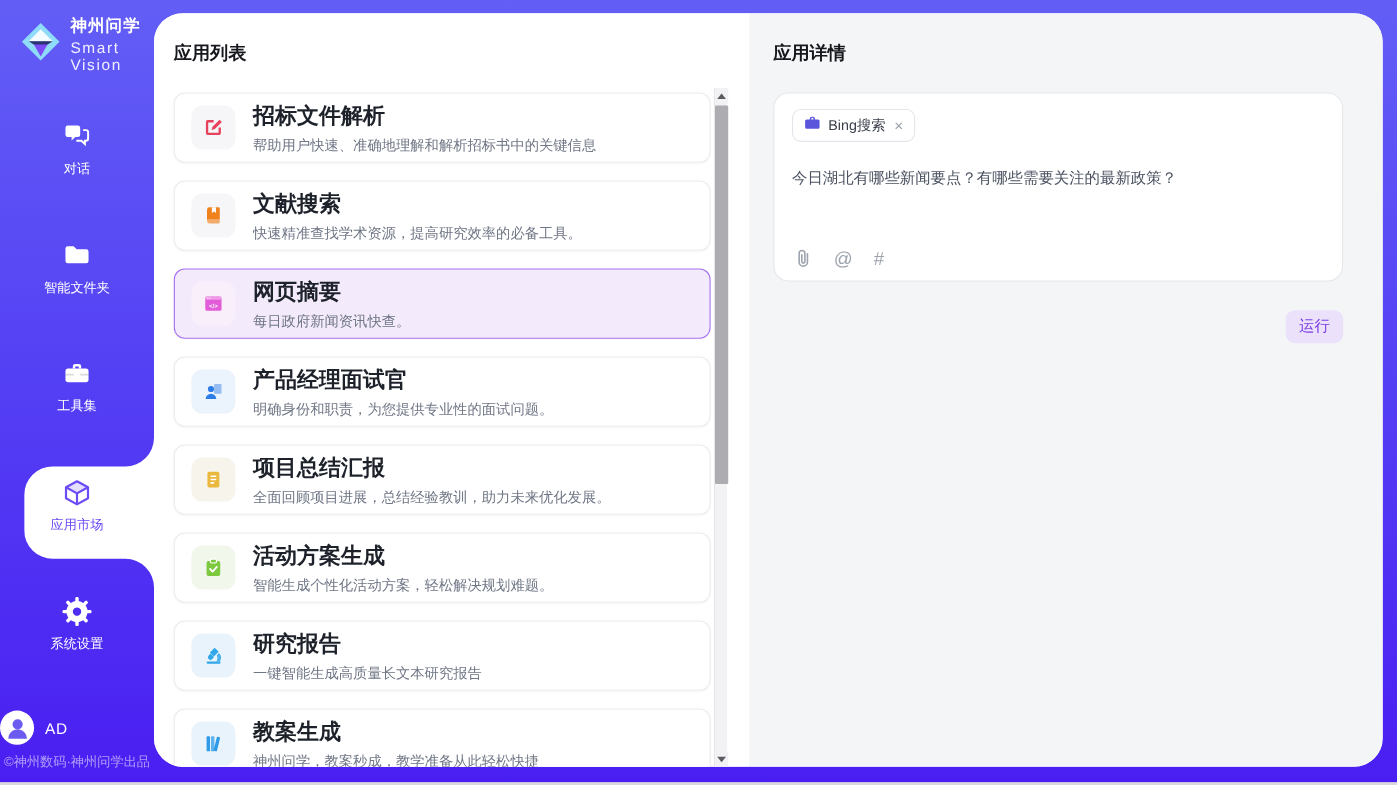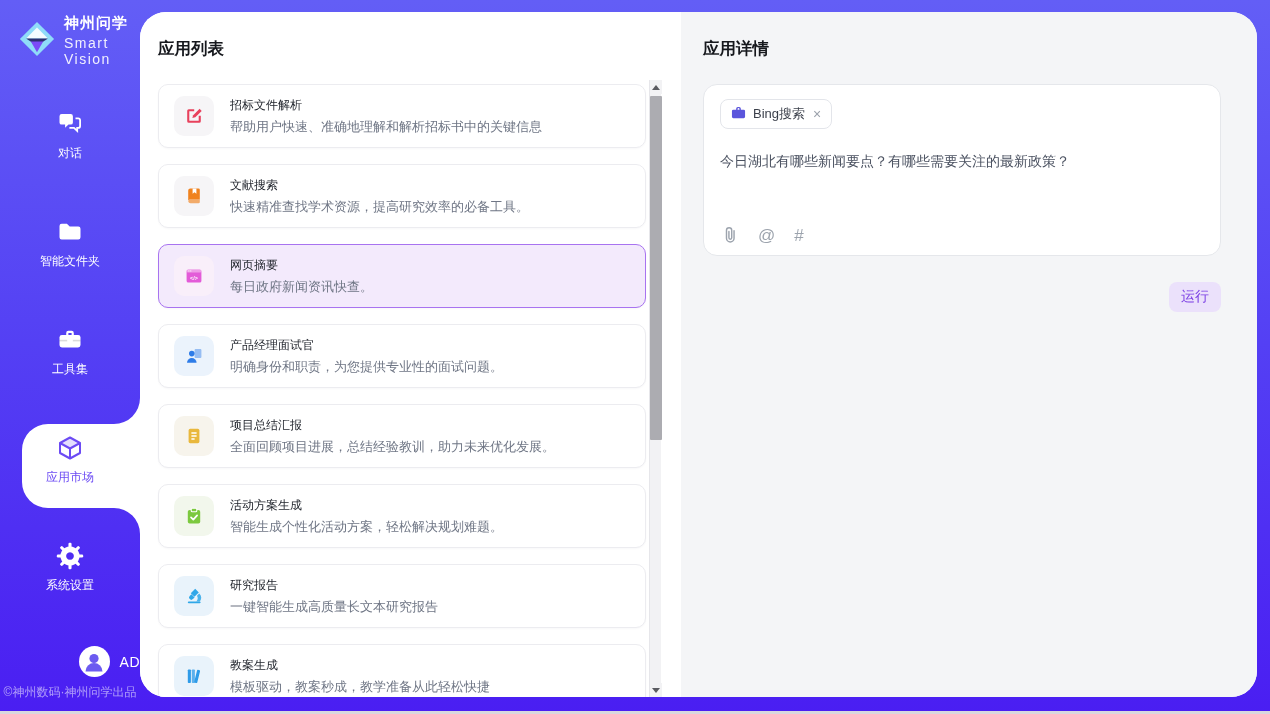--- a/index.html
+++ b/index.html
@@ -16,39 +16,39 @@
   .logo { display:flex; align-items:center; gap:8px; padding:14px 0 0 18px; }
   .logo-txt .nm { font-size:15px; font-weight:bold; letter-spacing:1px; }
   .logo-txt .sub { font-size:14px; letter-spacing:1.5px; opacity:.9; margin-top:2px; }
   .nav { position:absolute; top:96px; left:0; width:140px; }
   .nav-item { position:relative; height:108px; display:flex; flex-direction:column; align-items:center; padding-top:14px; cursor:pointer; }
   .nav-item .ic { width:28px; height:28px; position:relative; z-index:1; color:#fff; }
   .nav-item .nav-label { position:relative; z-index:1; margin-top:7px; font-size:12px; color:#fff; }
   .nav-item.u .nav-label { text-underline-offset:2px; }
   .nav-item.active .ic, .nav-item.active .nav-label { color:#6C4BF4; text-decoration:none; }
   .blob { position:absolute; top:-22px; right:0; width:118px; height:136px; z-index:0; }
-  .user-row { position:absolute; top:646px; left:0; width:140px; display:flex; align-items:center; justify-content:flex-end; gap:10px; }
+  .user-row { position:absolute; top:646px; left:0; width:140px; display:flex; align-items:center; justify-content:flex-start; gap:10px; }
   .avatar { width:31px; height:31px; border-radius:50%; background:#fff; display:flex; align-items:center; justify-content:center; }
   .user-initials { font-size:14px; color:#fff; letter-spacing:.5px; }
   .side-footer { position:absolute; top:684px; left:0; width:140px; text-align:center; font-size:12px; color:rgba(255,255,255,.55); }
 
   
   .content { position:absolute; left:140px; top:12px; right:13px; bottom:17px; background:#fff; border-radius:26px; overflow:hidden; display:flex; }
 
   
   .list-panel { width:541px; background:#fff; position:relative; padding:26px 0 0 18px; flex:none; }
   .panel-title { font-size:16.5px; font-weight:bold; color:#16181D; height:20px; }
   .card-list { margin-top:26px; width:488px; }
   .app-card { height:64px; border:1px solid #ECECF0; border-radius:10px; background:#fff; margin-bottom:16px;
               display:flex; align-items:center; padding:0 14px 0 15px; cursor:pointer; box-shadow:0 1px 2px rgba(30,30,60,.03); }
   .app-card.selected { border-width:1.5px; }
   .card-icon { width:40px; height:40px; border-radius:10px; flex:none; display:flex; align-items:center; justify-content:center; }
   .card-icon svg { width:20px; height:20px; }
   .card-text { margin-left:16px; min-width:0; }
-  .card-title { font-size:12px; font-weight:normal; color:#1D2129; margin-bottom:4px; white-space:nowrap; }
+  .card-title { font-size:20px; font-weight:bold; color:#1D2129; margin-bottom:4px; white-space:nowrap; }
   .card-desc { font-size:13px; color:#6F7685; white-space:nowrap; overflow:hidden; }
 
   
   .scrollbar { position:absolute; right:20px; top:68px; bottom:0; width:12px; background:#F2F2F4; border-left:1px solid #E6E6EA; }
   .sb-btn { position:absolute; left:0; width:12px; height:14px; background:#F2F2F4; display:flex; align-items:center; justify-content:center; cursor:pointer; }
   .sb-btn.up { top:0; } .sb-btn.down { bottom:0; }
   .tri-up { width:0; height:0; border-left:4px solid transparent; border-right:4px solid transparent; border-bottom:5px solid #5A5B60; }
   .tri-down { width:0; height:0; border-left:4px solid transparent; border-right:4px solid transparent; border-top:5px solid #5A5B60; }
   .sb-thumb { position:absolute; left:0; top:16px; width:12px; height:344px; background:#ACACB1; border-radius:1px; cursor:grab; }
 
@@ -281,21 +281,21 @@
             <svg viewBox="0 0 20 20">
               <g fill="currentColor">
                 <rect x="3.8" y="3.4" width="3.1" height="13.6" rx="0.8"></rect>
                 <rect x="7.8" y="3.4" width="3.1" height="13.6" rx="0.8" opacity="0.75"></rect>
                 <rect x="11.6" y="3.8" width="3.1" height="13.2" rx="0.8" transform="rotate(14 13.1 10.4)"></rect>
               </g>
             </svg>
           </span>
     <span class="card-text">
       <div class="card-title">教案生成</div>
-      <div class="card-desc">模板驱动，教案秒成，教学准备从此轻松快捷</div>
+      <div class="card-desc">神州问学，教案秒成，教学准备从此轻松快捷</div>
     </span>
   </div>
       </div>
 
     <div class="scrollbar">
       <div class="sb-btn up">
           <span class="tri-up"></span>
         </div>
       <div class="sb-thumb"></div>
       <div class="sb-btn down">

